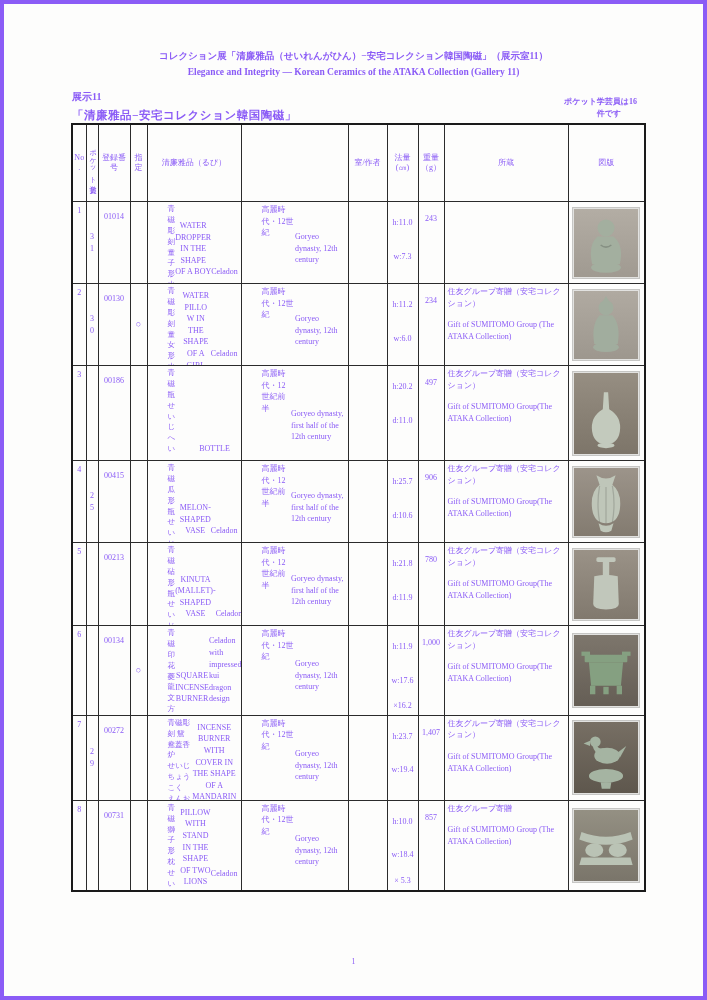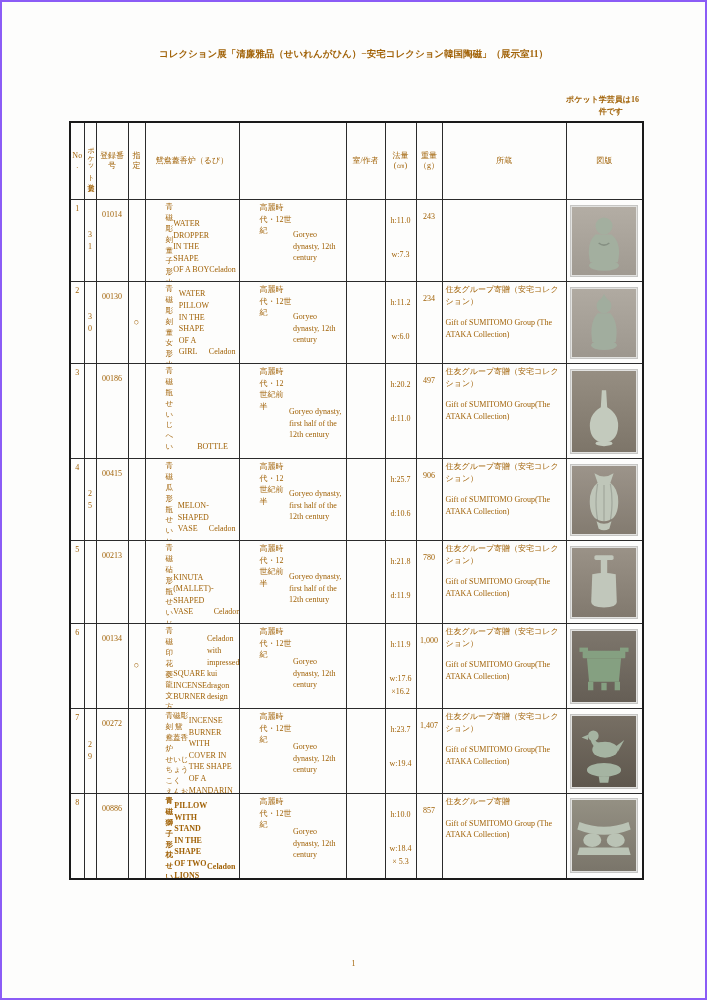--- a/index.html
+++ b/index.html
@@ -1,17 +1,17 @@
 <!DOCTYPE html>
 <html><head>
 <meta charset="utf-8">
 <style>
   html,body{margin:0;padding:0;background:#e8e8e8;}
-  .page{position:relative;width:707px;height:1000px;background:#fdfdfc;border:2px solid #8b5cf6;
-        box-sizing:border-box;font-family:"Liberation Serif","DejaVu Serif",serif;color:#a16207;overflow:hidden;}
+  .page{position:relative;width:707px;height:1000px;background:#fdfdfc;border:4px solid #8b5cf6;
+        box-sizing:border-box;font-family:"Liberation Serif","DejaVu Serif",serif;color:#8b5cf6;overflow:hidden;}
   .center-head{position:absolute;top:46px;left:0;right:0;text-align:center;font-weight:bold;}
   .h-ja{font-size:9.5px;}
   .h-en{font-size:9.5px;margin-top:4px;}
   .h-dates{font-size:9px;margin-top:3px;}
   .exhibit-block{position:absolute;left:68px;top:86px;}
   .ex-no{font-size:10px;font-weight:bold;}
   .ex-title{font-size:11.5px;font-weight:bold;margin-top:4px;letter-spacing:0.5px;}
   .pocket-note{position:absolute;right:66px;top:92px;text-align:right;font-size:8px;font-weight:bold;line-height:1.55;}
   .pn2{padding-right:16px;}
 
@@ -24,42 +24,47 @@
   .vtext{writing-mode:vertical-rl;text-orientation:upright;margin:0 auto;font-size:7px;letter-spacing:1px;height:74px;}
 
   td.c-no{text-align:center;padding-top:3px;}
   td.c-pocket{vertical-align:middle;text-align:center;}
   td.c-reg{text-align:center;padding-top:9px;}
   td.c-desig{vertical-align:middle;text-align:center;font-size:9px;}
   td.c-weight{text-align:center;padding-top:11px;}
   td.c-dims{padding:3px 1px;text-align:center;}
   .dim.first{margin-top:12px;}
   .dim.next{margin-top:22px;}
-  .dim.cont{margin-top:2px;}
+  .dim.cont{margin-top:14px;}
   .tcell,.pcell{display:flex;flex-direction:row;margin-left:17px;}
   .t-ja{font-size:7.5px;}
   .t-kana{font-size:7.5px;}
-  .t-en{margin-top:auto;padding-top:4px;}
+  .t-en{margin-top:auto;padding-top:4px;text-align:center;}
   .t-mat{margin-top:auto;padding-top:4px;}
   .p-en{margin-top:auto;margin-bottom:12px;padding-top:4px;}
   .coll-en{margin-top:10px;}
   td.c-plate{vertical-align:middle;padding:4px;}
   .photo{margin:0 auto;width:64px;border:1px solid #e2e2e0;box-shadow:0 0 0 1px #c6c6c4;}
   .photo svg{display:block;width:100%;height:100%;}
   .page-num{position:absolute;bottom:30px;left:0;right:0;text-align:center;font-size:8px;}
 </style>
 </head>
 <body>
 
 <div class="page">
 
   <div class="center-head">
     <div class="h-ja">コレクション展「清廉雅品（せいれんがひん）−安宅コレクション韓国陶磁」（展示室11）</div>
+    <div class="h-en">Elegance and Integrity — Korean Ceramics of the ATAKA Collection (Gallery 11)</div>
   </div>
 
+  <div class="exhibit-block">
+    <div class="ex-no">展示11</div>
+    <div class="ex-title">「清廉雅品−安宅コレクション韓国陶磁」</div>
+  </div>
 
   <div class="pocket-note">
     <div>ポケット学芸員は16</div>
     <div class="pn2">件です</div>
   </div>
 
   <table class="catalog">
     <colgroup>
       <col style="width:14px">
         <col style="width:12px">
@@ -74,21 +79,21 @@
         <col style="width:77px">
     </colgroup>
     <thead>
       <tr>
         <th>No.</th>
         <th>
           <div class="vtext">ポケット学芸員</div>
         </th>
         <th>登録番号</th>
         <th>指定</th>
-        <th>鴛鴦蓋香炉（るび）</th>
+        <th>清廉雅品（るび）</th>
         <th></th>
         <th>室/作者</th>
         <th>
           <div>法量</div>
           <div>(㎝)</div>
         </th>
         <th>
           <div>重量</div>
           <div>（g）</div>
         </th>
@@ -390,24 +395,24 @@
                 <circle cx="20" cy="14" r="5"></circle>
                 <path d="M15 13 L9 15.5 L15 18 Z"></path>
                 <path d="M17.5 18 Q19 25 26 27 L28 20 Q22 21 21.5 17 Z"></path>
               </svg>
             </div>
       </td>
     </tr>
         <tr style="height: 85px;">
       <td class="c-no">8</td>
       <td class="c-pocket"></td>
-      <td class="c-reg">00886</td>
-      <td class="c-desig"></td>
-      <td class="c-title">
-        <div class="tcell" style="height: 77px; font-weight: bold;">
+      <td class="c-reg">00731</td>
+      <td class="c-desig"></td>
+      <td class="c-title">
+        <div class="tcell" style="height: 77px;">
           <div>
             <div class="t-ja">青磁 獅子形枕</div>
             <div class="t-kana">せいじ ししがたまくら</div>
           </div>
           <div class="t-en">PILLOW WITH STAND IN THE SHAPE OF TWO LIONS</div>
           <div class="t-mat">Celadon</div>
         </div>
       </td>
       <td class="c-period">
         <div class="pcell" style="height: 77px;">

